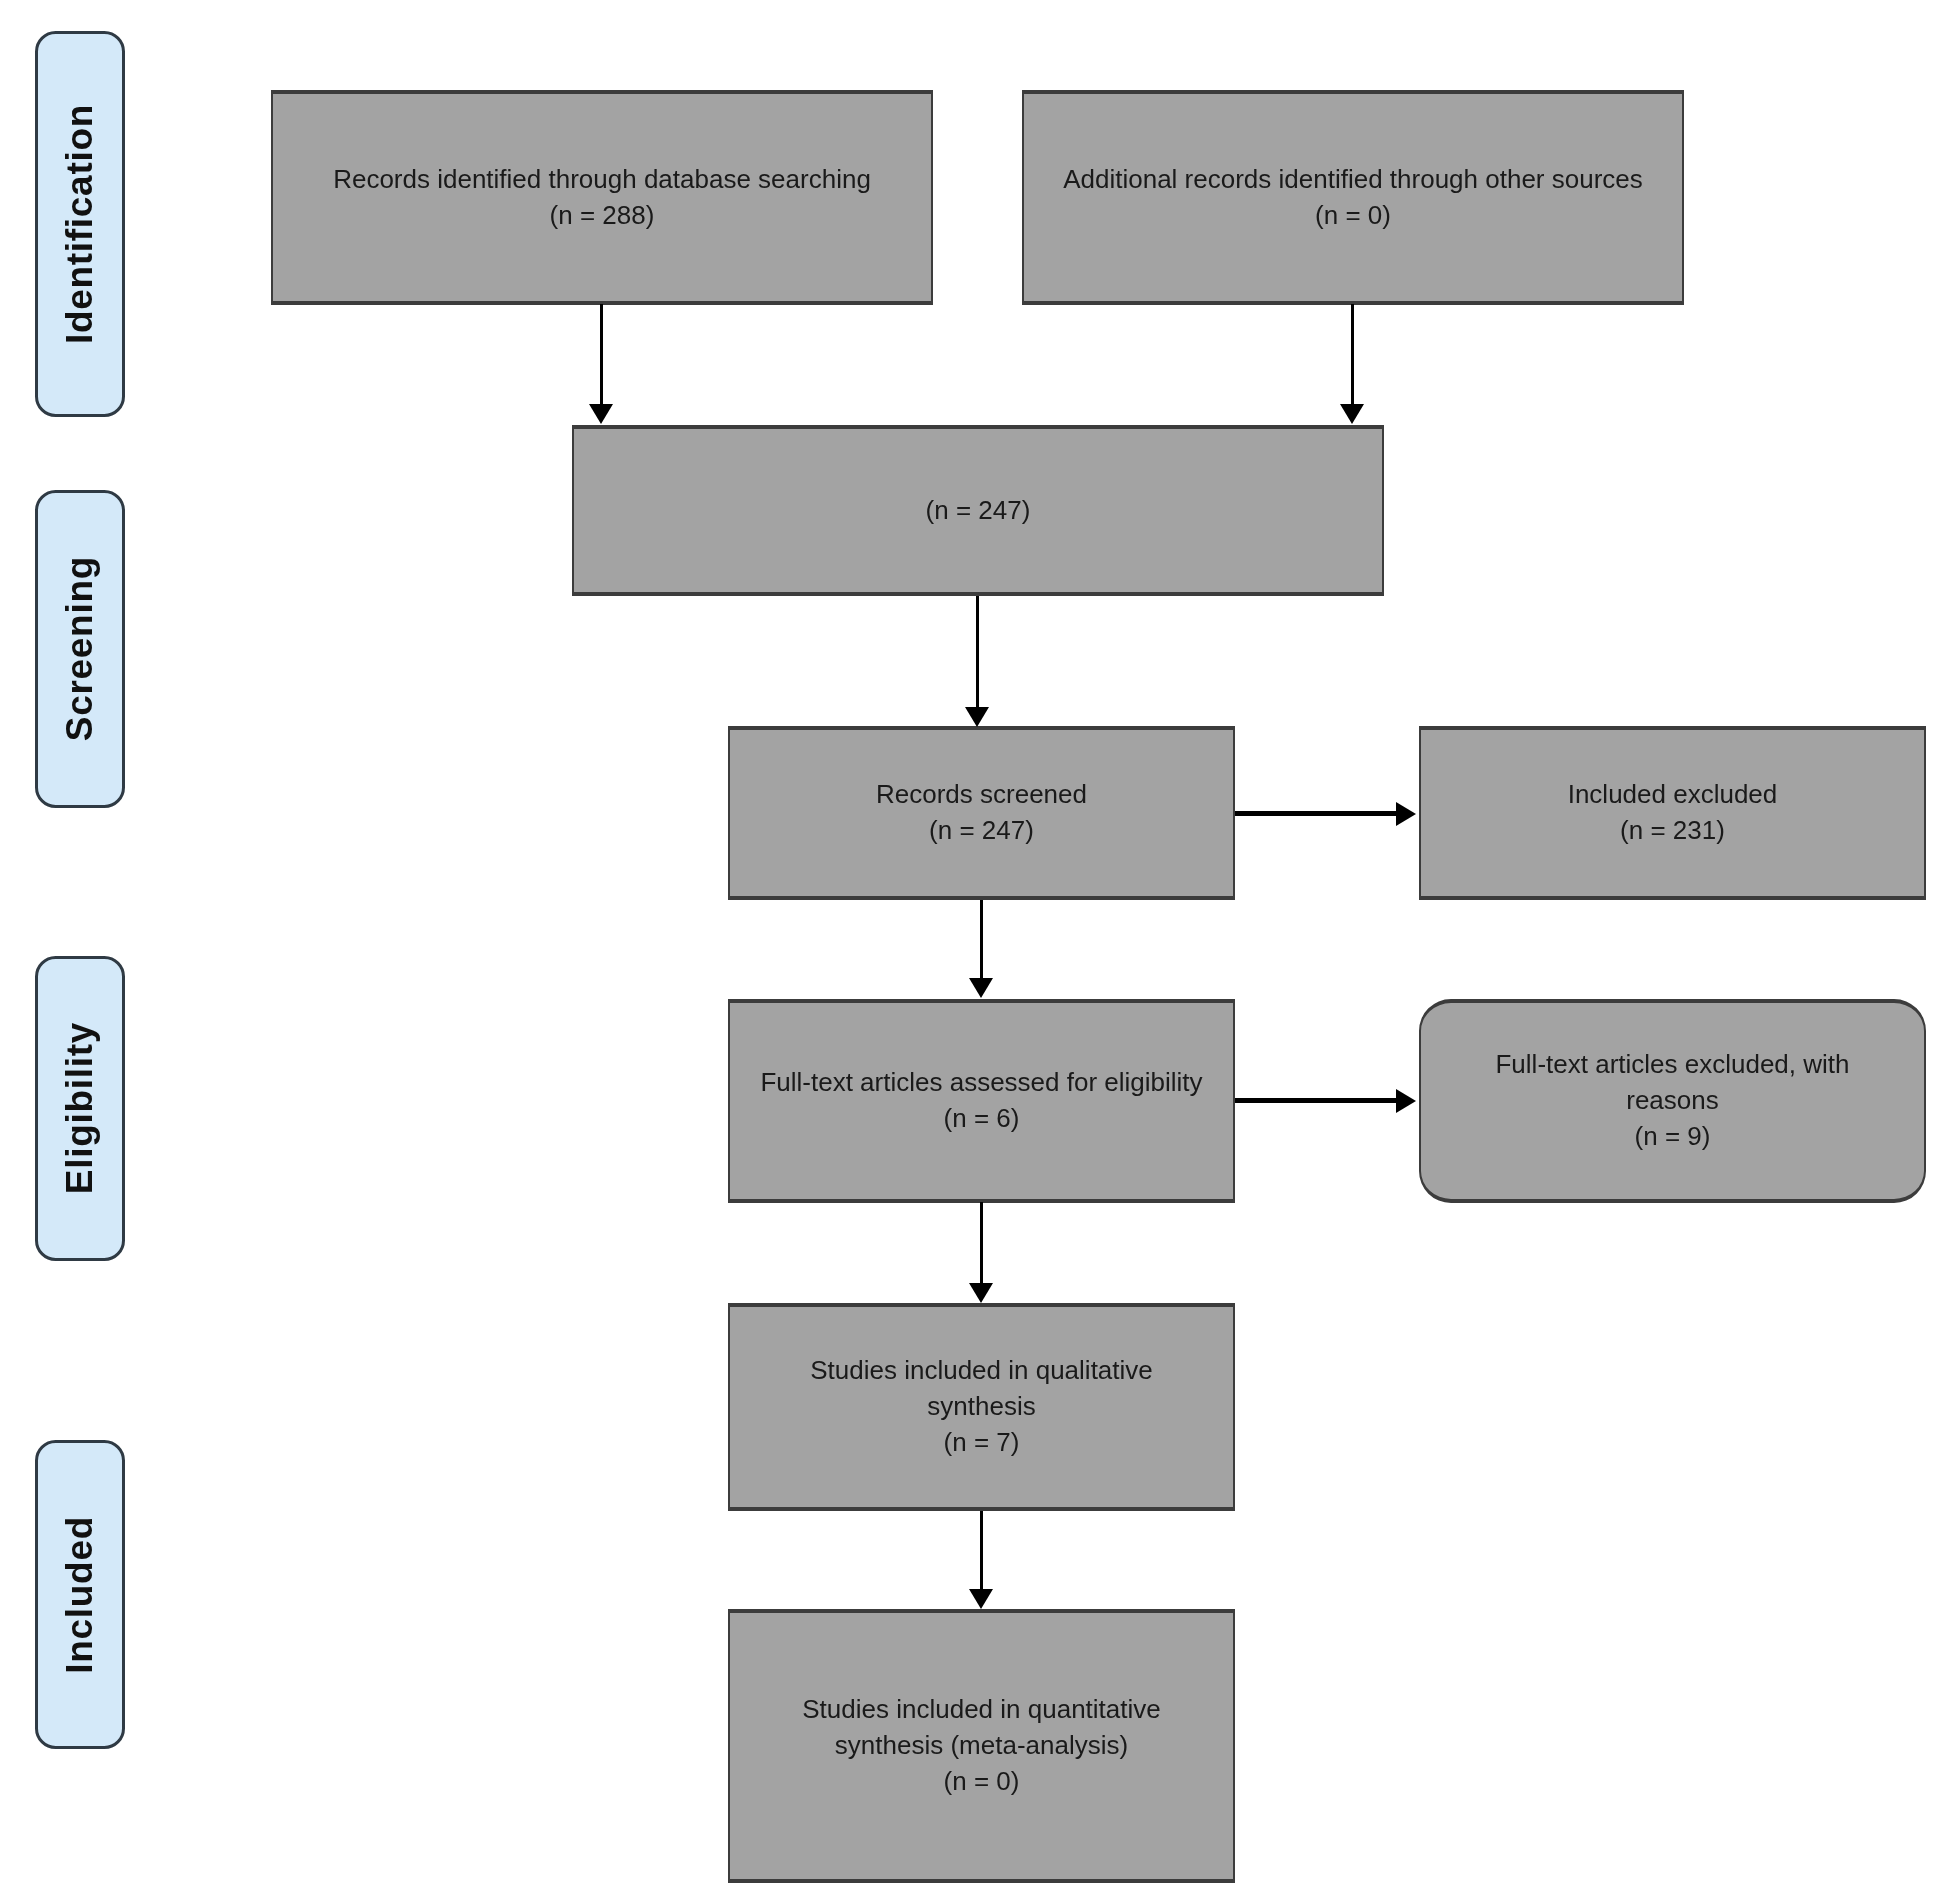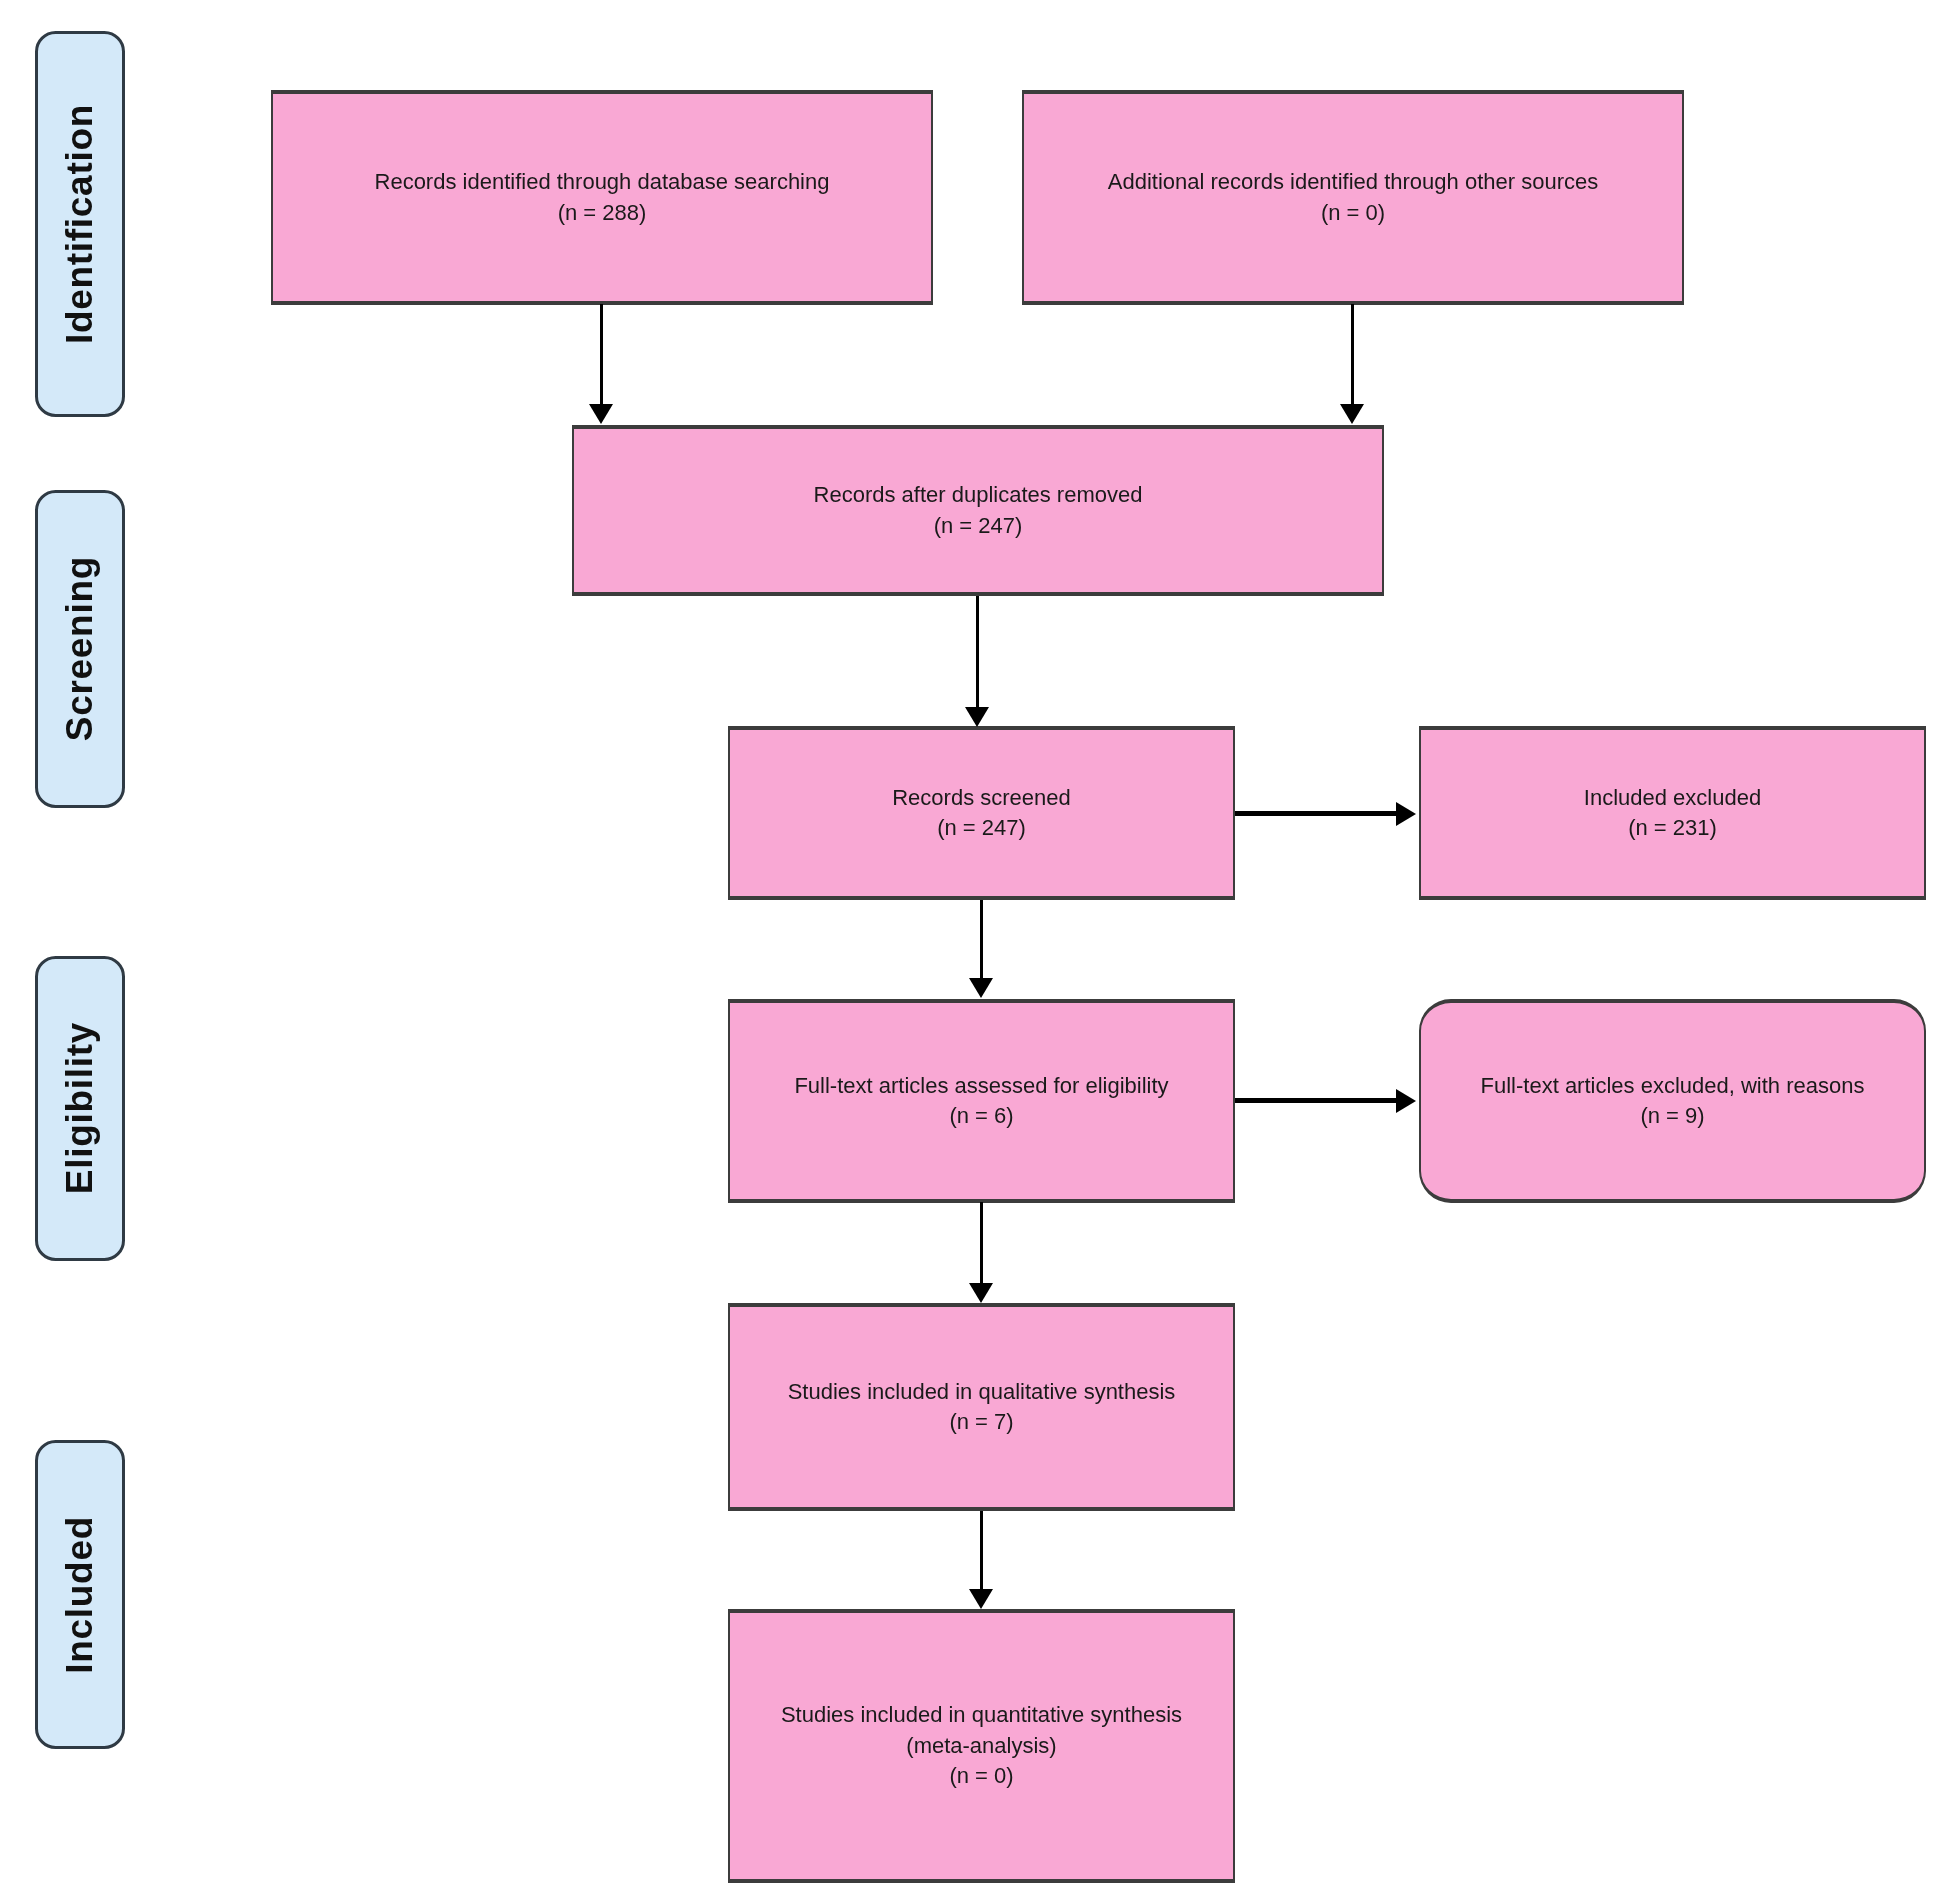--- a/index.html
+++ b/index.html
@@ -40,30 +40,30 @@
     font-weight: bold;
     font-size: 37px;
     letter-spacing: 0.7px;
     color: #111;
     white-space: nowrap;
   }
 
   
   .fbox {
     position: absolute;
-    background: #f9a8d4;
+    background: #a3a3a3;
     border: 2.9px solid var(--box-border);
     border-top-width: 4.4px;
     border-bottom-width: 4.4px;
     display: flex;
     flex-direction: column;
     align-items: center;
     justify-content: center;
     text-align: center;
-    font-size: 22px;
+    font-size: 26px;
     line-height: 1.38;
     padding: 7.4px 29px;
   }
   .fbox .box-text { display: block; }
   .fbox .box-n { display: block; text-align: center; }
 
   
   .arrow-v {
     position: absolute;
     width: 2.9px;
@@ -118,21 +118,20 @@
   <div class="fbox" style="left:271px; top:90px; width:662px; height:215px;">
     <span class="box-text">Records identified through database searching</span>
     <span class="box-n">(n = 288)</span>
   </div>
   <div class="fbox" style="left:1022px; top:90px; width:662px; height:215px;">
     <span class="box-text">Additional records identified through other sources</span>
     <span class="box-n">(n = 0)</span>
   </div>
 
   <div class="fbox" style="left:572px; top:425px; width:812px; height:171px;">
-    <span class="box-text">Records after duplicates removed</span>
     <span class="box-n">(n = 247)</span>
   </div>
 
   <div class="fbox" style="left:728px; top:726px; width:507px; height:174px;">
     <span class="box-text">Records screened</span>
     <span class="box-n">(n = 247)</span>
   </div>
   <div class="fbox" style="left:1419px; top:726px; width:507px; height:174px;">
     <span class="box-text">Included excluded</span>
     <span class="box-n">(n = 231)</span>

